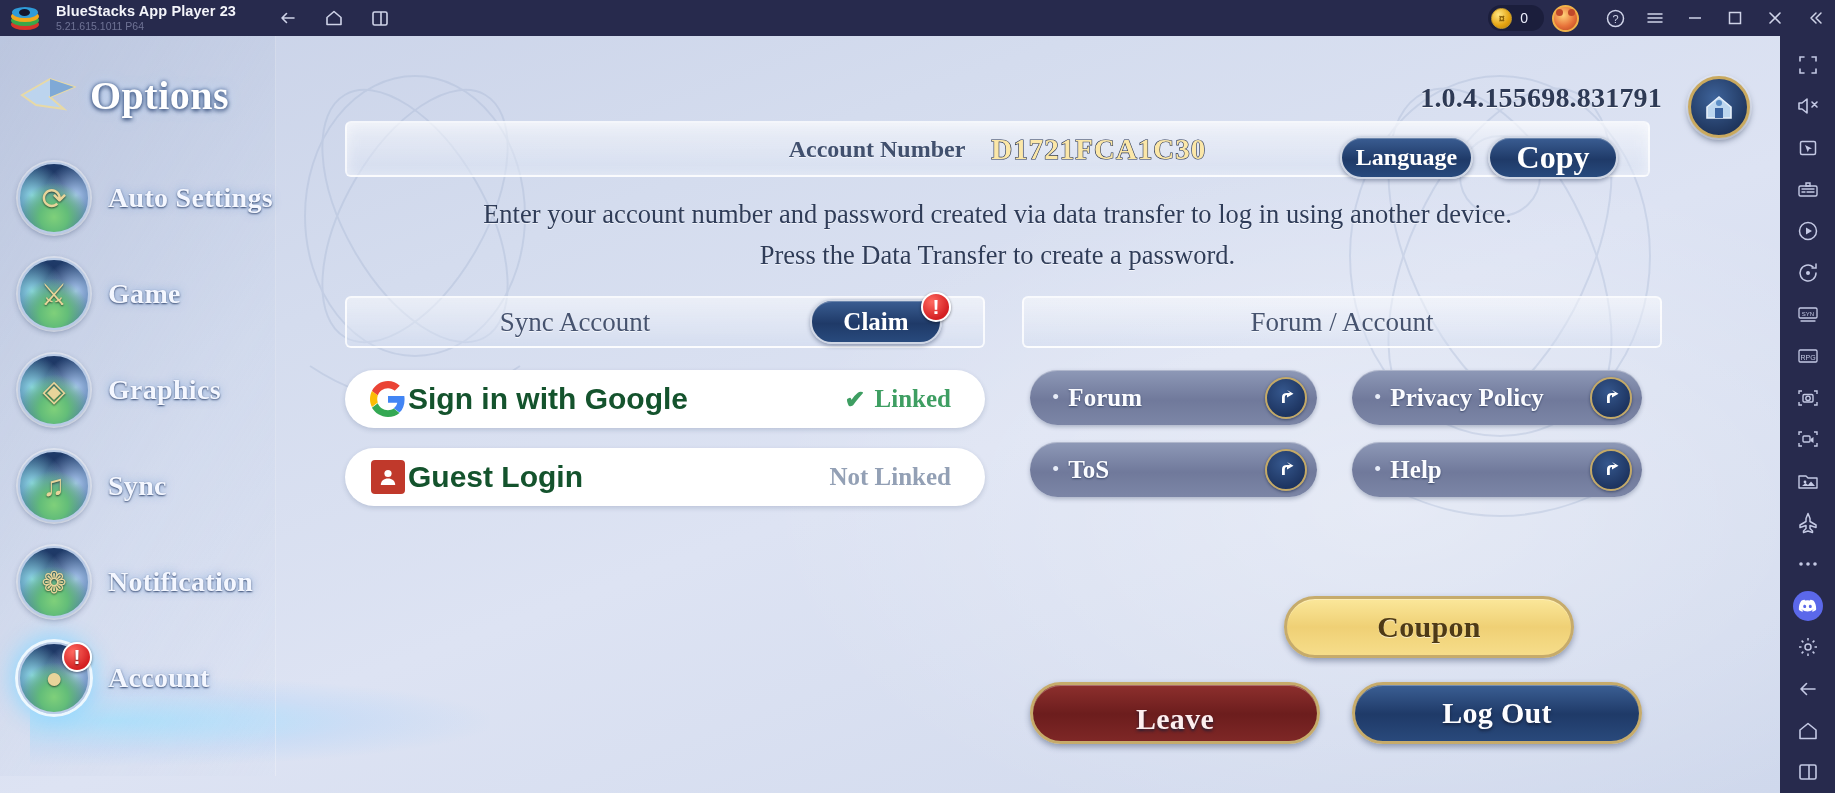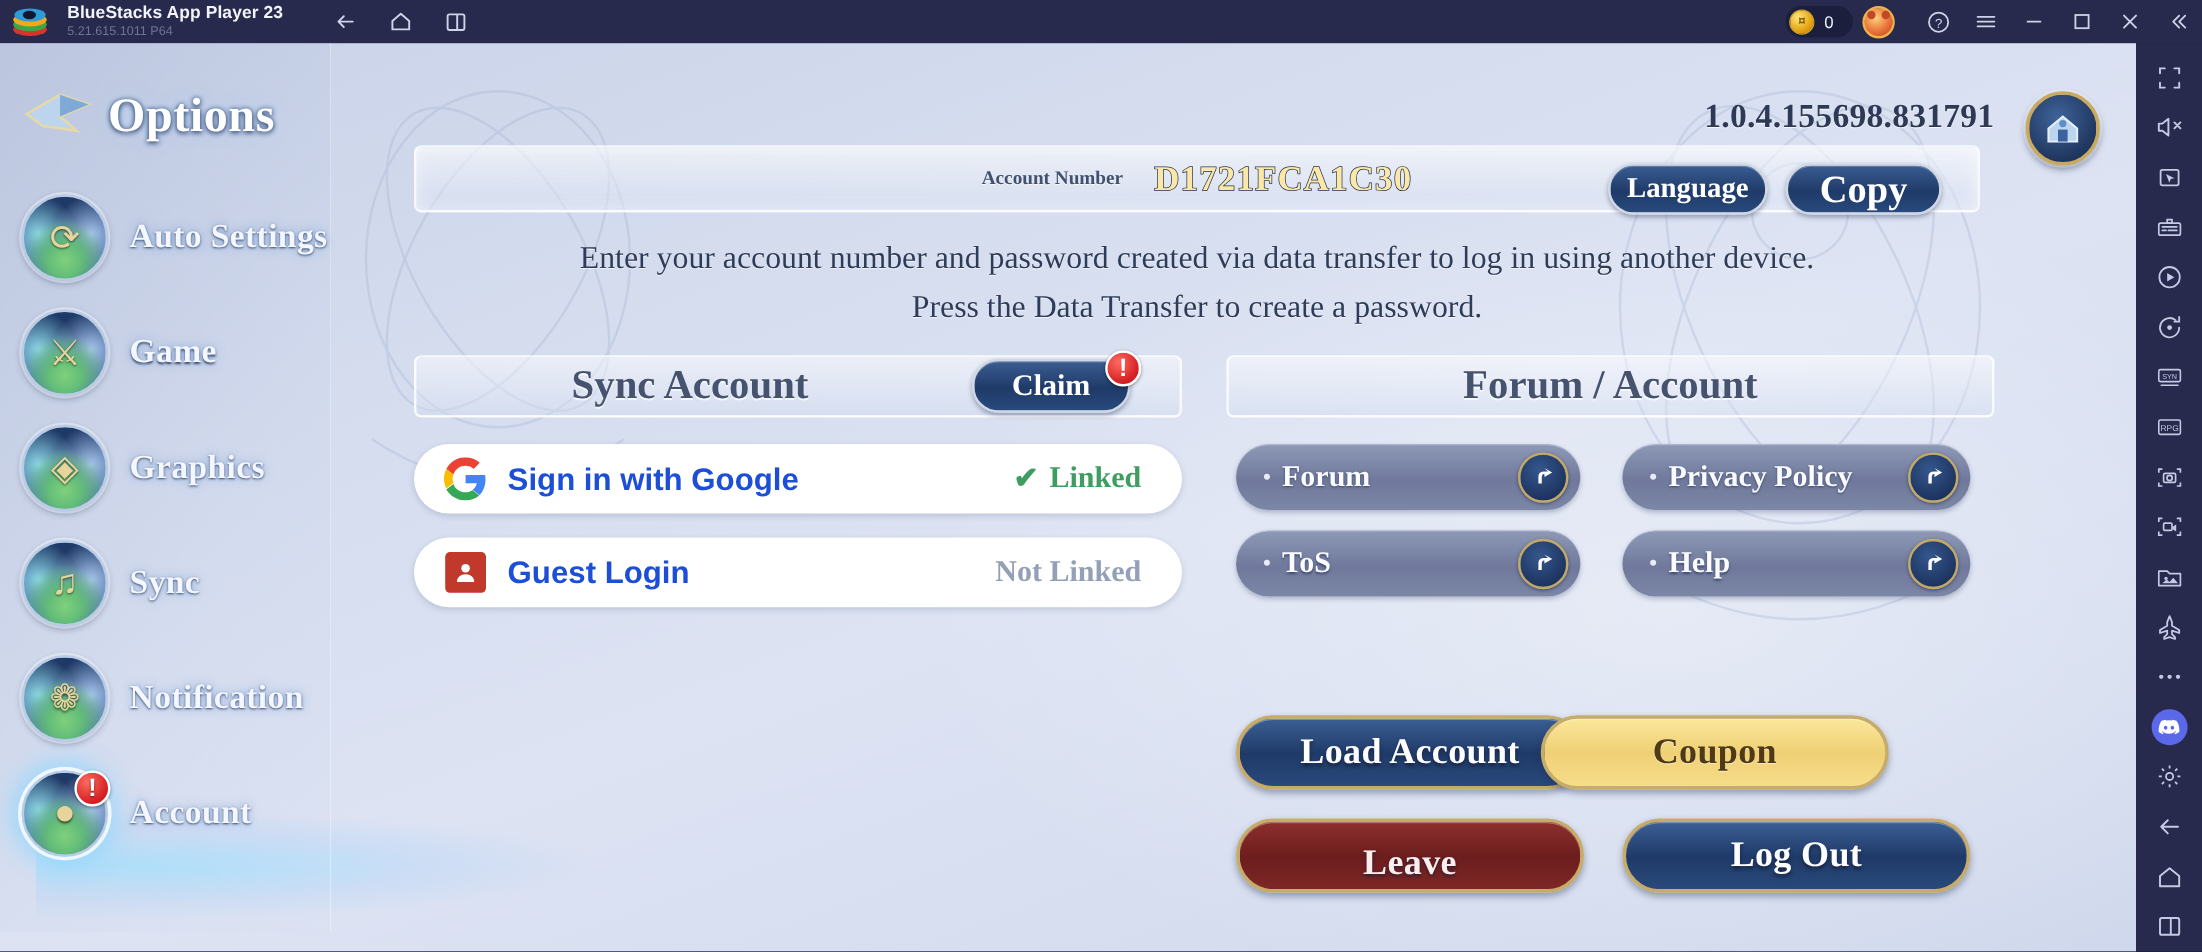--- a/index.html
+++ b/index.html
@@ -164,21 +164,21 @@
     position: absolute; left: 345px; top: 85px; width: 1305px; height: 56px;
     background: linear-gradient(180deg, rgba(255,255,255,.55), rgba(214,223,241,.45));
     border: 2px solid rgba(255,255,255,.75);
     border-radius: 6px;
     box-shadow: inset 0 0 14px rgba(255,255,255,.55);
   }
   .acct-wrap {
     position: absolute; left: 345px; top: 85px; width: 1305px; height: 56px;
     display: flex; align-items: center; justify-content: center; gap: 26px;
   }
-  .acct-label { font-size: 16px; color: #41506e; font-weight: bold; text-shadow: 0 1px 0 rgba(255,255,255,.7); }
+  .acct-label { font-size: 24px; color: #41506e; font-weight: bold; text-shadow: 0 1px 0 rgba(255,255,255,.7); }
   .acct-value {
     font-size: 29px; font-weight: bold; color: #fbe7a8; letter-spacing: 1px;
     -webkit-text-stroke: 1.2px #233050;
     paint-order: stroke fill;
   }
   .pill-btn {
     position: absolute; border-radius: 22px; cursor: pointer;
     display: flex; align-items: center; justify-content: center;
     border: 2px solid #cfd6e4;
     box-shadow: 0 2px 4px rgba(30,45,80,.4), inset 0 1px 0 rgba(255,255,255,.25);
@@ -195,21 +195,21 @@
     text-shadow: 0 1px 0 rgba(255,255,255,.65);
   }
 
   
   .sec-head {
     position: absolute; height: 52px;
     background: linear-gradient(180deg, rgba(255,255,255,.5), rgba(210,220,240,.4));
     border: 2px solid rgba(255,255,255,.8); border-radius: 6px;
     display: flex; align-items: center; justify-content: center; gap: 30px;
   }
-  .sec-head-title { font-size: 34px; color: #46536f; font-weight: bold; text-shadow: 0 1px 0 rgba(255,255,255,.7);}
+  .sec-head-title { font-size: 27px; color: #46536f; font-weight: normal; text-shadow: 0 1px 0 rgba(255,255,255,.7);}
   .sync-head { left: 345px; top: 260px; width: 640px; }
   .forum-head { left: 1022px; top: 260px; width: 640px; }
 
   .btn-claim {
     left: 810px; top: 263px; width: 132px; height: 45px; font-size: 25px;
   }
   .claim-badge { position: absolute; left: 921px; top: 256px; width: 30px; height: 30px; }
 
   
   .link-row {
@@ -220,21 +220,21 @@
     cursor: pointer;
   }
   .link-row.r1 { top: 334px; } .link-row.r2 { top: 412px; }
   .link-icon { width: 37px; height: 37px; flex: none; display:flex; align-items:center; justify-content:center; }
   .guest-icon {
     width: 34px; height: 34px; background: #c0392b; border-radius: 4px;
     display: flex; align-items: center; justify-content: center; color: #fff; font-size: 24px;
   }
   .link-name {
     font-family: "Liberation Sans", sans-serif;
-    font-size: 26px; font-weight: bold; color: #1d4ed8; margin-left: 17px;
+    font-size: 30px; font-weight: bold; color: #14532d; margin-left: 2px;
   }
   .link-status { margin-left: auto; font-size: 25px; font-weight: bold; display:flex; align-items:center; gap:9px; }
   .link-status.linked { color: #3e9e62; }
   .link-status.notlinked { color: #93a0b5; }
 
   
   .fbtn {
     position: absolute; height: 55px; border-radius: 28px;
     background: linear-gradient(180deg, #8e99b7 0%, #70799b 55%, #7c86a6 100%);
     box-shadow: 0 2px 4px rgba(40,55,90,.3), inset 0 1px 0 rgba(255,255,255,.3);
@@ -511,23 +511,20 @@
     <div class="fbtn f4">
       <span class="dot">•</span>
       <span class="lbl">Help</span>
       <span class="arrow">
         <svg width="22" height="22" viewBox="0 0 22 22">
             <path d="M7 16 V10 Q7 6 12 6 H15 L12 3 L18.5 6.8 L12 10.5 V7.8 H12.4 Q9.8 7.8 9.8 10.6 V16 Z" fill="#fff"></path>
           </svg>
       </span>
     </div>
 
-    <div class="abtn blue a1">
-      <span>Load Account</span>
-    </div>
     <div class="abtn red a2">
       <span>Leave</span>
     </div>
     <div class="abtn gold a3">
       <span>Coupon</span>
     </div>
     <div class="abtn blue a4">
       <span>Log Out</span>
     </div>
   </div>

